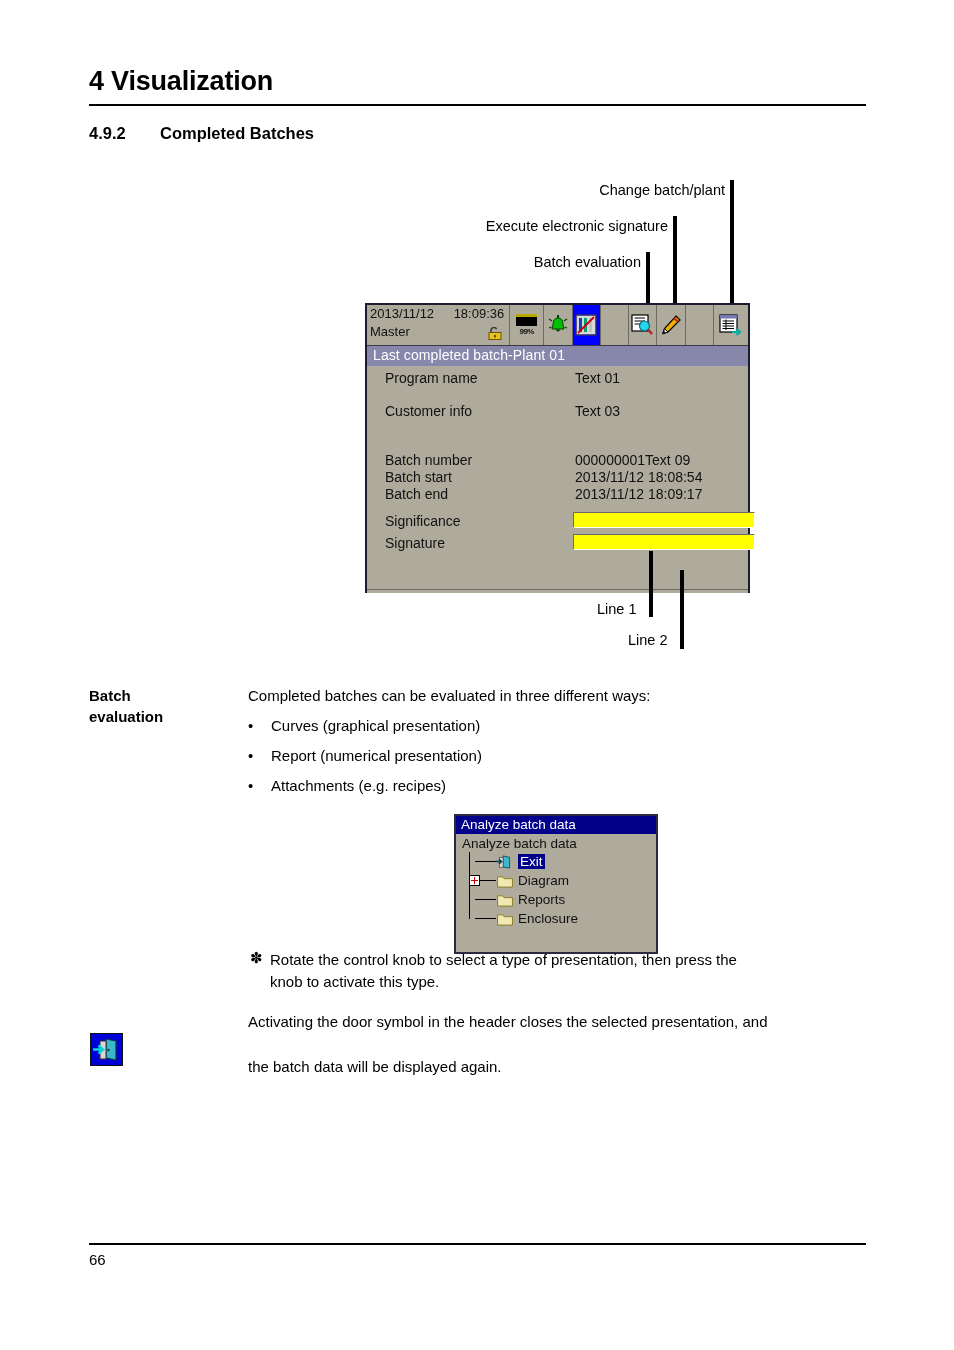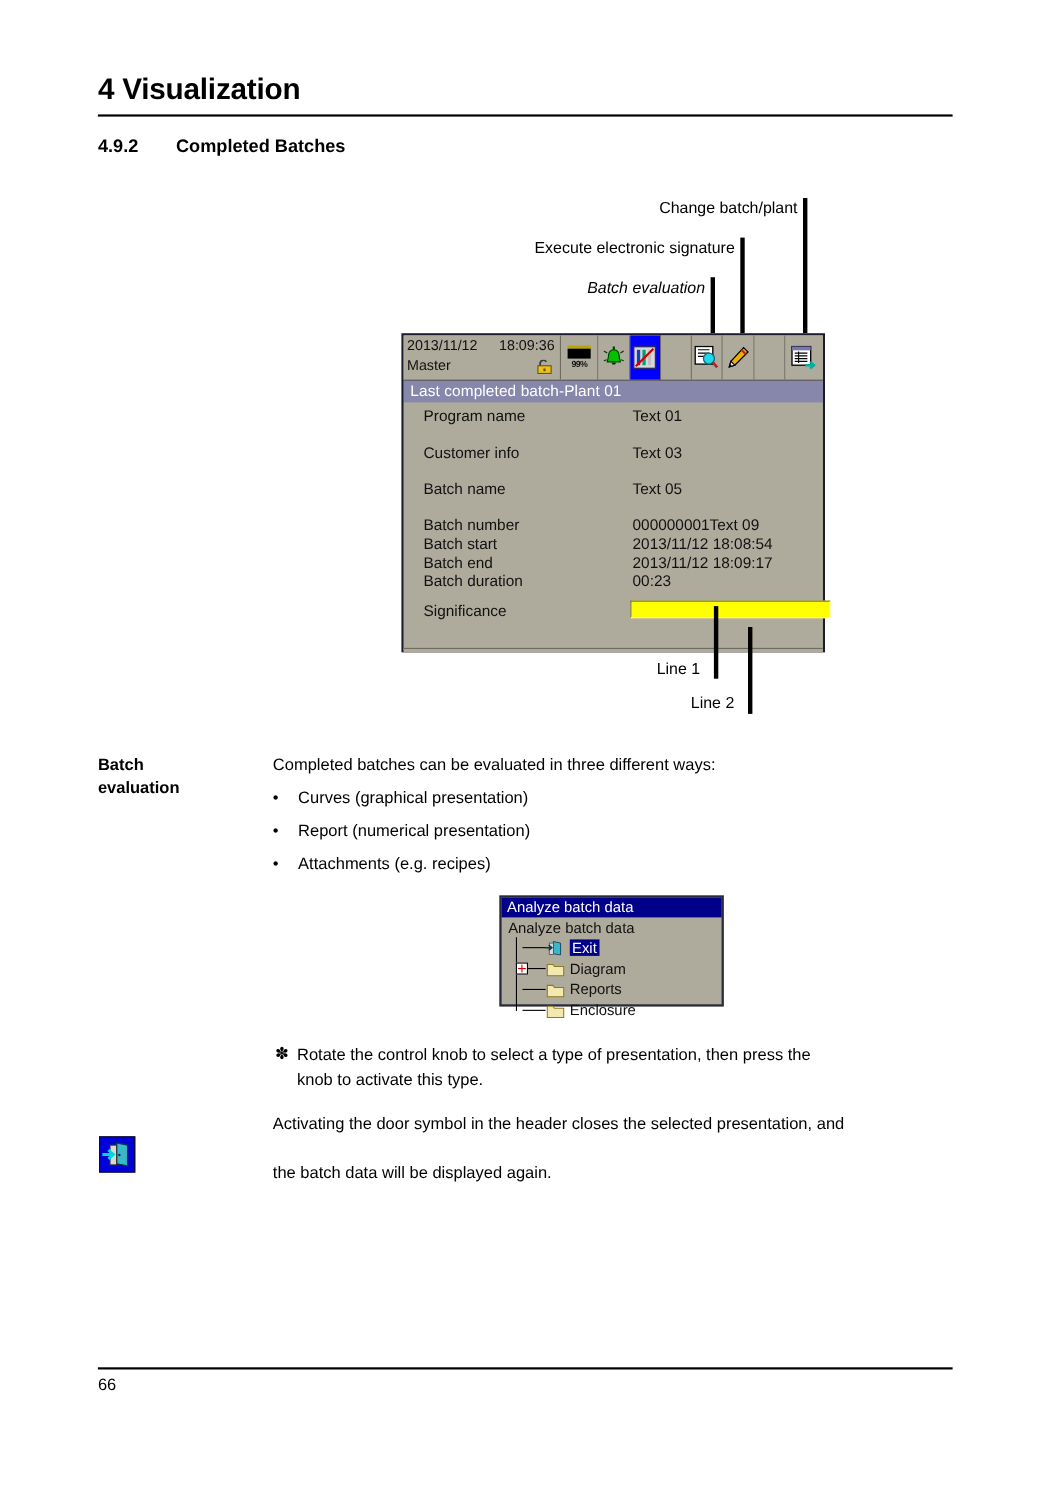--- a/index.html
+++ b/index.html
@@ -239,21 +239,21 @@
     top: 0;
     white-space: nowrap;
   }
 
   
   .dialog {
     position: absolute;
     left: 454px;
     top: 814px;
     width: 204px;
-    height: 101px;
+    height: 140px;
     background: #aeaa9c;
     border: 2px solid #2a2a3c;
     box-sizing: border-box;
     font-family: "Liberation Sans", sans-serif;
   }
   .dlg-title {
     height: 18px;
     background: #00008b;
     color: #ffffff;
     font-size: 13.5px;
@@ -364,21 +364,21 @@
   <div class="rule-top"></div>
   <div class="section-num">4.9.2</div>
   <div class="section-title">Completed Batches</div>
 
   <div class="callout-label" style="right:229px; top:182px;">Change batch/plant</div>
   <div class="callout-line" style="left:730px; top:180px; height:123px;"></div>
 
   <div class="callout-label" style="right:286px; top:218px;">Execute electronic signature</div>
   <div class="callout-line" style="left:673px; top:216px; height:87px;"></div>
 
-  <div class="callout-label" style="right:313px; top:254px;font-style:italic;">Batch evaluation</div>
+  <div class="callout-label" style="right:313px; top:254px;">Batch evaluation</div>
   <div class="callout-line" style="left:646px; top:252px; height:51px;"></div>
 
   <div class="device">
 
     <div class="dev-header">
 
       <div class="dev-datetime">
         <div class="dev-date">2013/11/12</div>
         <div class="dev-time">18:09:36</div>
         <div class="dev-master">Master</div>
@@ -472,50 +472,46 @@
         <span class="val">Text 01</span>
       </div>
       <div class="gap"></div>
 
       <div class="row">
         <span class="lbl">Customer info</span>
         <span class="val">Text 03</span>
       </div>
       <div class="gap"></div>
 
-      <div class="row">
-        <span class="lbl">Batch name</span>
-        <span class="val">Text 05</span>
-      </div>
       <div class="gap"></div>
 
       <div class="row">
         <span class="lbl">Batch number</span>
         <span class="val">000000001Text 09</span>
       </div>
       <div class="row">
         <span class="lbl">Batch start</span>
         <span class="val">2013/11/12 18:08:54</span>
       </div>
       <div class="row">
         <span class="lbl">Batch end</span>
         <span class="val">2013/11/12 18:09:17</span>
       </div>
-      <div class="row">
-        <span class="lbl">Batch duration</span>
-        <span class="val">00:23</span>
-      </div>
 
       <div style="height:9px"></div>
 
       <div class="field-row">
         <span class="lbl">Significance</span>
         <span class="yellow-box"></span>
       </div>
       <div style="height:3px"></div>
+      <div class="field-row">
+        <span class="lbl">Signature</span>
+        <span class="yellow-box"></span>
+      </div>
 
       <div class="dev-bottom-bar"></div>
     </div>
   </div>
 
   <div class="callout-line" style="left:649px; top:551px; height:66px;"></div>
   <div class="callout-label" style="left:597px; top:601px;">Line 1</div>
 
   <div class="callout-line" style="left:680px; top:570px; height:79px;"></div>
   <div class="callout-label" style="left:628px; top:632px;">Line 2</div>

